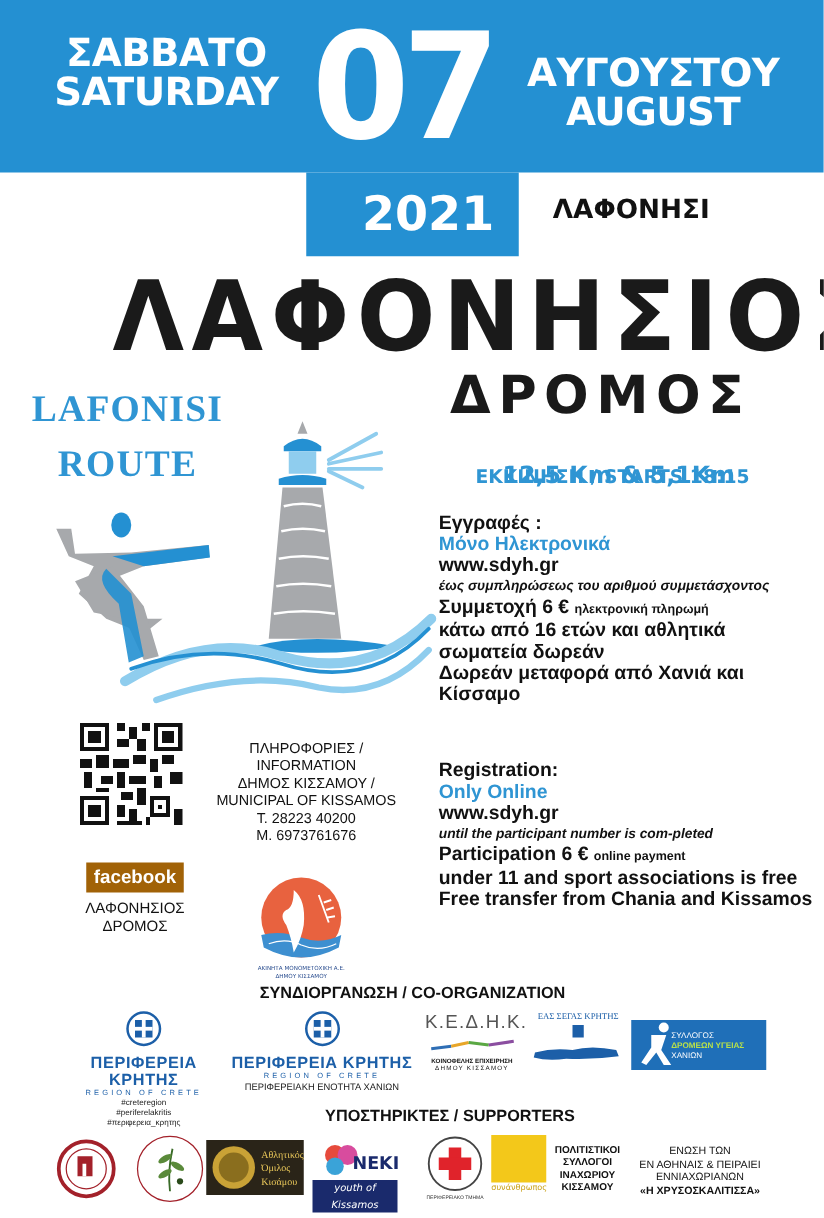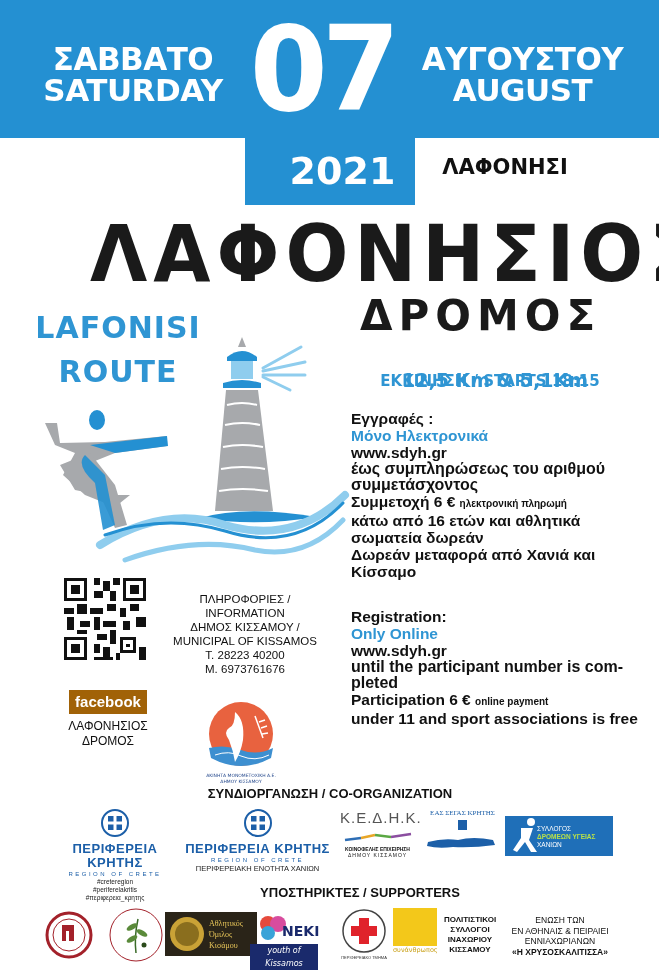--- a/index.html
+++ b/index.html
@@ -2,37 +2,37 @@
 <html><head>
 <meta charset="utf-8">
 <style>
   html, body { margin:0; padding:0; }
   body { width:659px; height:974px; background:#ffffff; position:relative; overflow:hidden;
          font-family:"DejaVu Sans", sans-serif; color:#111; }
   .abs { position:absolute; }
   
   .band { left:0; top:0; width:659px; height:138px; background:#2490d2; }
   .hdr-txt { color:#fff; font-family:"DejaVu Sans", sans-serif; font-weight:bold; text-align:center; line-height:31px; font-size:31px; letter-spacing:-0.5px; }
-  .day { left:28px; top:44px; width:210px; }
+  .day { left:28px; top:28px; width:210px; }
   .month { left:400px; top:44px; width:245px; }
   .big07 { left:232px; top:4px; width:180px; text-align:center; color:#fff; font-weight:bold; font-size:118px; line-height:130px; letter-spacing:-6px; font-family:"DejaVu Sans", sans-serif; transform:scaleX(0.95); }
   .yearbox { left:245px; top:138px; width:145px; height:67px; background:#2490d2; color:#fff; font-weight:bold; font-size:38px; text-align:center; line-height:67px;padding-left:25px; }
   .place { left:420px; top:152px; width:170px; text-align:center; font-weight:bold; font-size:21px; line-height:30px; color:#111; }
   
   .title { left:90px; top:212px; width:560px; text-align:center; font-family:"DejaVu Sans", sans-serif; font-weight:bold; font-size:74px; letter-spacing:6px; line-height:84px; color:#1a1a1a; transform:scaleY(1.05); }
   .subtitle { left:360px; top:288px; width:240px; text-align:center; font-weight:bold; font-size:42px; letter-spacing:6px; line-height:56px; color:#1a1a1a; }
-  .route { left:28px; top:306px; width:180px; text-align:center; color:#2f95d3; font-weight:bold; font-size:30px; line-height:44px; letter-spacing:1px; }
+  .route { left:12px; top:306px; width:180px; text-align:center; color:#2f95d3; font-weight:bold; font-size:30px; line-height:44px; letter-spacing:1px;font-family:Liberation Serif, serif; }
   .dist { left:360px; top:345px; width:270px; text-align:center; color:#2f95d3; font-weight:bold; font-size:19px; line-height:22px;margin-top:24px; }
   .start { left:345px; top:370px; width:290px; text-align:center; color:#2f95d3; font-weight:bold; font-size:15px; line-height:22px; }
   
   .illus { left:5px; top:335px; width:345px; height:230px; }
   
   .info { left:351px; width:300px; font-family:"Liberation Sans", sans-serif; font-weight:bold; font-size:15.5px; line-height:17px; color:#111; }
   .info .blue { color:#2f95d3; }
-  .info .ital { font-weight:bold; font-size:16px; }
+  .info .ital { font-style:italic; font-weight:bold; font-size:11px; }
   .info .small { font-size:10px; }
   .info-gr { top:410px; }
   .info-en { top:608px; }
   
   .qr { left:64px; top:578px; width:82px; height:82px; }
   .contact { left:160px; top:592px; width:170px; text-align:center; font-family:"Liberation Sans", sans-serif; font-size:11.5px; line-height:14px; color:#111; }
   .fb { left:69px; top:690px; width:78px; height:24px; background:#a16207; color:#fff; font-weight:bold; font-size:15px; text-align:center; line-height:24px; font-family:"Liberation Sans", sans-serif; }
   .fb-label { left:56px; top:719px; width:104px; text-align:center; font-size:12px; line-height:15px; font-family:"Liberation Sans", sans-serif; color:#111; }
   .dolphin { left:205px; top:700px; width:72px; height:74px; }
   .dolphin-cap { left:195px; top:773px; width:92px; text-align:center; font-size:4.5px; line-height:6px; color:#2a4d8f; }
@@ -127,20 +127,21 @@
   <div>Δωρεάν μεταφορά από Χανιά και Κίσσαμο</div>
 </div>
 
 <div class="abs info info-en">
   <div>Registration:</div>
   <div class="blue">Only Online</div>
   <div>www.sdyh.gr</div>
   <div class="ital" style="line-height:16px;">until the participant number is com-pleted</div>
   <div><span>Participation 6 €</span> <span class="small">online payment</span></div>
   <div>under 11 and sport associations is free</div>
+  <div>Free transfer from Chania and Kissamos</div>
 </div>
 
 <svg class="abs qr" viewBox="0 0 25 25" shape-rendering="crispEdges">
   <rect width="25" height="25" fill="#fff"></rect>
   <g fill="#111">
     <rect x="0" y="0" width="7" height="7"></rect>
       <rect x="1" y="1" width="5" height="5" fill="#fff"></rect>
       <rect x="2" y="2" width="3" height="3"></rect>
     <rect x="18" y="0" width="7" height="7"></rect>
       <rect x="19" y="1" width="5" height="5" fill="#fff"></rect>
@@ -271,21 +272,21 @@
     <rect x="21" y="24" width="3" height="10" fill="#fff"></rect>
 </svg>
 <svg class="abs" style="left:108px;top:907px;" width="56" height="56" viewBox="0 0 56 56">
   <circle cx="28" cy="28" r="26" fill="#fff" stroke="#a3212a" stroke-width="1"></circle>
   <path d="M28 46 Q26 30 30 12" stroke="#3a6b28" stroke-width="1.5" fill="none"></path>
   <ellipse cx="24" cy="20" rx="6" ry="2.5" fill="#5a8a3a" transform="rotate(-30 24 20)"></ellipse>
   <ellipse cx="34" cy="26" rx="6" ry="2.5" fill="#5a8a3a" transform="rotate(30 34 26)"></ellipse>
   <ellipse cx="24" cy="32" rx="6" ry="2.5" fill="#5a8a3a" transform="rotate(-30 24 32)"></ellipse>
   <circle cx="36" cy="38" r="2.5" fill="#2a4a1a"></circle>
 </svg>
-<div class="abs" style="left:165px;top:912px;width:92px;height:44px;background:#2a2418;">
+<div class="abs" style="left:165px;top:912px;width:78px;height:44px;background:#2a2418;">
   <svg width="38" height="38" viewBox="0 0 38 38" style="position:absolute;left:3px;top:3px;">
       <circle cx="19" cy="19" r="17" fill="#c9a236"></circle>
       <circle cx="19" cy="19" r="12" fill="#8a6e1e"></circle>
     </svg>
   <div style="position:absolute;left:44px;top:6px;width:32px;color:#e8c659;font-family:'Liberation Serif',serif;font-size:8px;line-height:11px;">Αθλητικός Όμιλος Κισάμου</div>
 </div>
 <div class="abs" style="left:250px;top:915px;width:80px;height:44px;">
   <svg width="30" height="26" viewBox="0 0 30 26" style="position:absolute;left:8px;top:0;">
       <circle cx="10" cy="9" r="8" fill="#e64a3c"></circle>
       <circle cx="20" cy="9" r="8" fill="#d84c9e"></circle>

